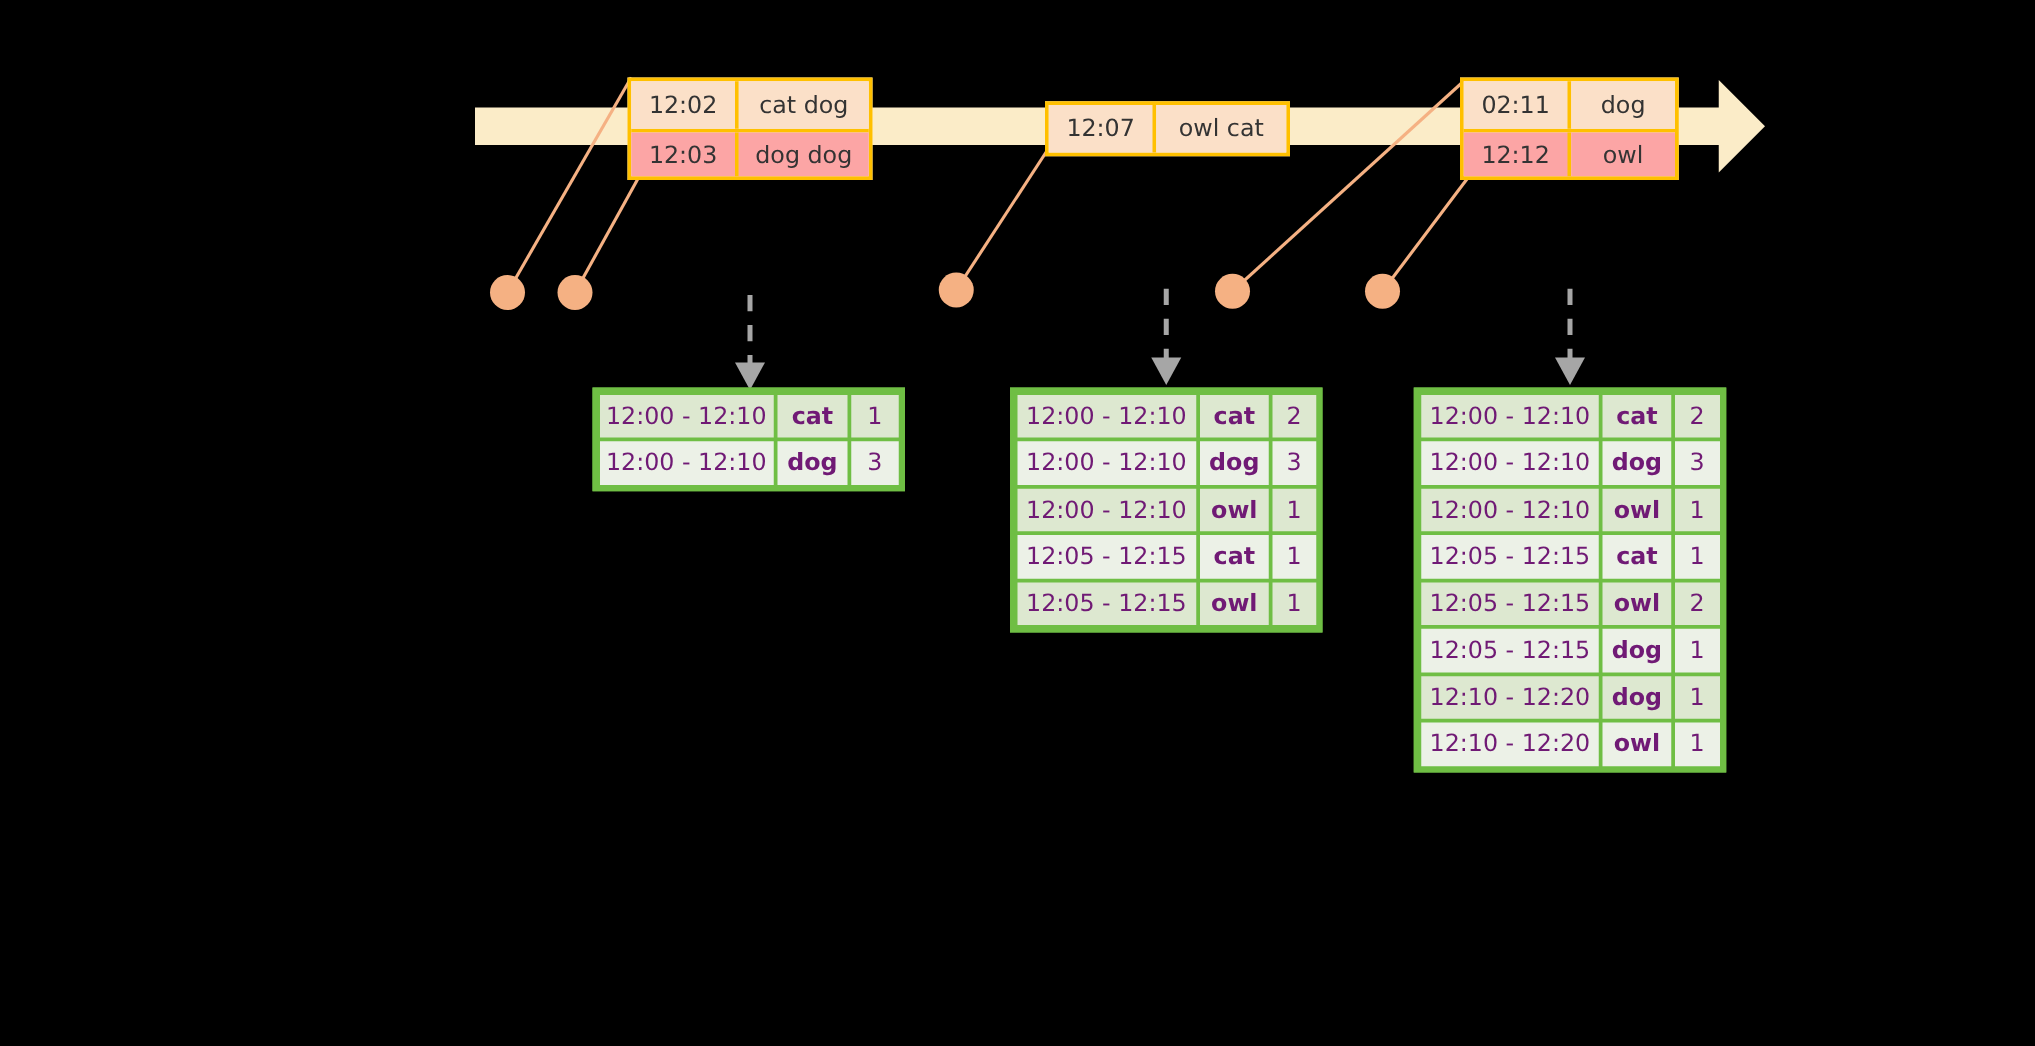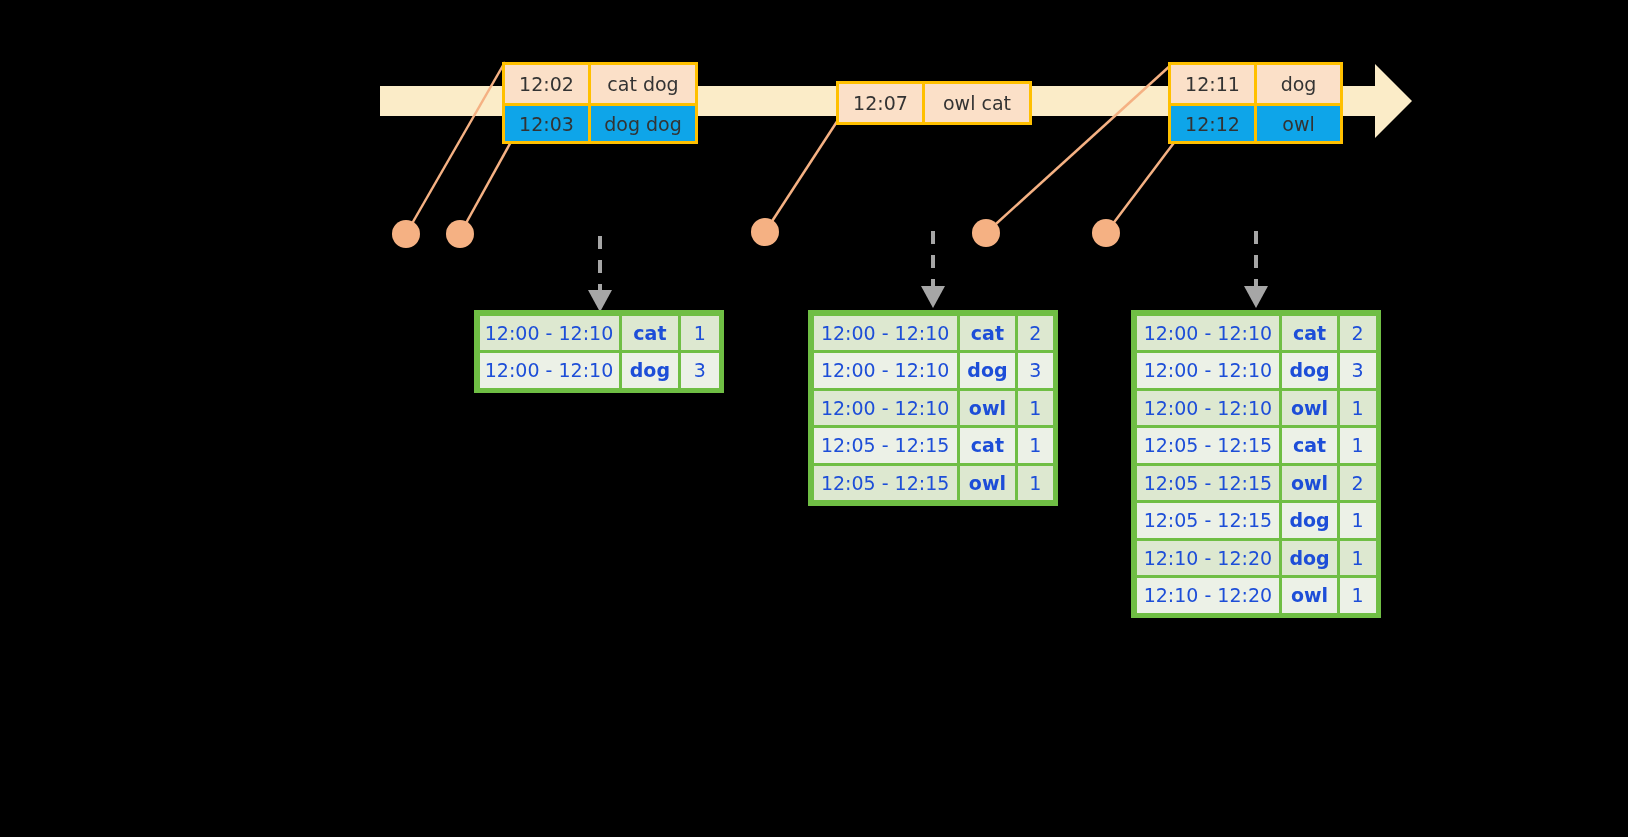--- a/index.html
+++ b/index.html
@@ -39,21 +39,21 @@
   }
   .event-row {
     display: flex;
     height: 38px;
     box-sizing: border-box;
   }
   .event-row + .event-row {
     border-top: 3px solid #FFC000;
   }
   .event-row.shade .cell { background: #FBE0C8; }
-  .event-row.light .cell { background: #0ea5e9; }
+  .event-row.light .cell { background: #fca5a5; }
   .event-row .cell {
     display: flex;
     align-items: center;
     justify-content: center;
     font-size: 19px;
     color: #333333;
     box-sizing: border-box;
   }
   .event-row .cell.time {
     width: 86px;
@@ -74,21 +74,21 @@
   .res-row {
     display: flex;
     height: 37.5px;
     box-sizing: border-box;
   }
   .res-row .rcell {
     display: flex;
     align-items: center;
     justify-content: center;
     font-size: 19px;
-    color: #1d4ed8;
+    color: #701a75;
     box-sizing: border-box;
     margin: 1.5px;
   }
   .res-row.even .rcell { background: #DDE8D0; }
   .res-row.odd  .rcell { background: #ECF1E7; }
   .res-row .rcell.win { width: 142px; }
   .res-row .rcell.word { width: 58px; font-weight: bold; }
   .res-row .rcell.cnt { width: 38px; }
 
   .t2 .res-row .rcell.win { width: 150px; }
@@ -151,21 +151,21 @@
 
   <div class="event-box" style="left:836px; top:81px; width:196px;">
     <div class="event-row shade">
       <div class="cell time">12:07</div>
       <div class="cell words">owl cat</div>
     </div>
   </div>
 
   <div class="event-box" style="left:1168px; top:62px; width:175px;">
     <div class="event-row shade">
-      <div class="cell time">12:11</div>
+      <div class="cell time">02:11</div>
       <div class="cell words">dog</div>
     </div>
     <div class="event-row light">
       <div class="cell time">12:12</div>
       <div class="cell words">owl</div>
     </div>
   </div>
 
   <div class="result-table t1" style="left:474px; top:310px; width:250px;">
     <div class="res-row even">

